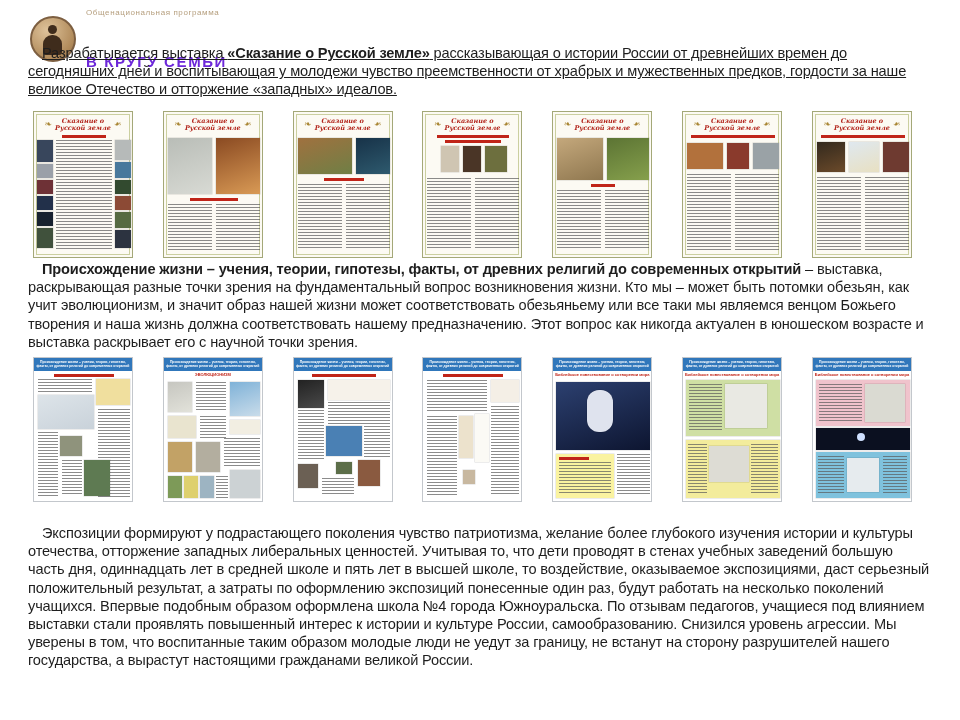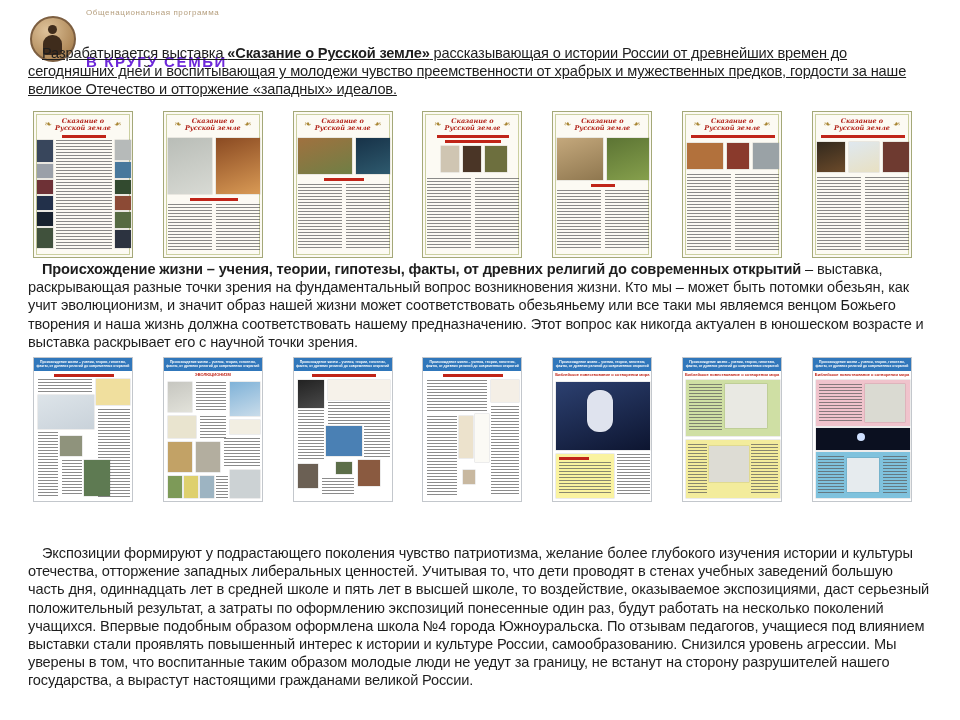--- a/index.html
+++ b/index.html
@@ -15,21 +15,21 @@
   .emblem .fig-body{position:absolute;left:11px;top:17px;width:19px;height:20px;border-radius:9px 9px 3px 3px;background:#3f2c1c;}
   .logo-small{font-size:8px;letter-spacing:.6px;color:#b59e7d;margin-bottom:2px;}
   .logo-big{font-size:15px;font-weight:bold;letter-spacing:1.6px;color:#6d28d9;margin-top:36px;}
 
   
   .para{position:absolute;left:28px;width:902px;margin:0;font-size:14.6px;
         line-height:18.2px;letter-spacing:-0.15px;text-indent:14px;}
   .p1{top:44px;text-decoration:underline;}
   .p2{top:260px;}
   .p3{top:508px;}
-  .p4{top:544px;}
+  .p4{top:524px;}
 
   
   .prow{position:absolute;left:33px;width:879px;display:flex;justify-content:space-between;}
   .row1{top:111px;height:147px;}
   .row2{top:357px;height:146px;}
   figure{margin:0;}
 
   
   .r1p{width:100px;height:147px;background:#fcfaf3;position:relative;overflow:hidden;
        border:1px solid #a4a878;box-shadow:inset 0 0 0 2px #fcfaf3, inset 0 0 0 3px #cbcf9f;box-sizing:border-box;}

